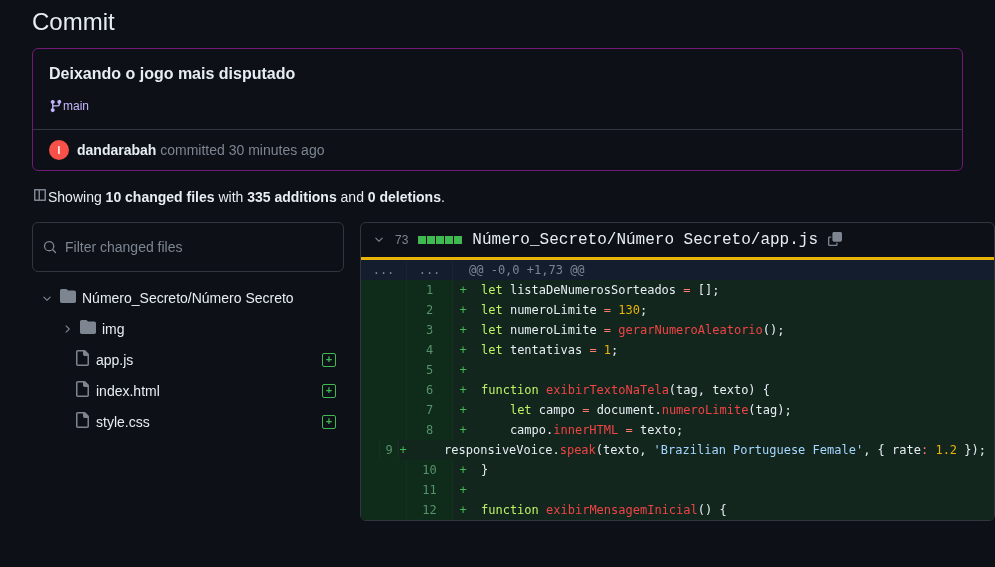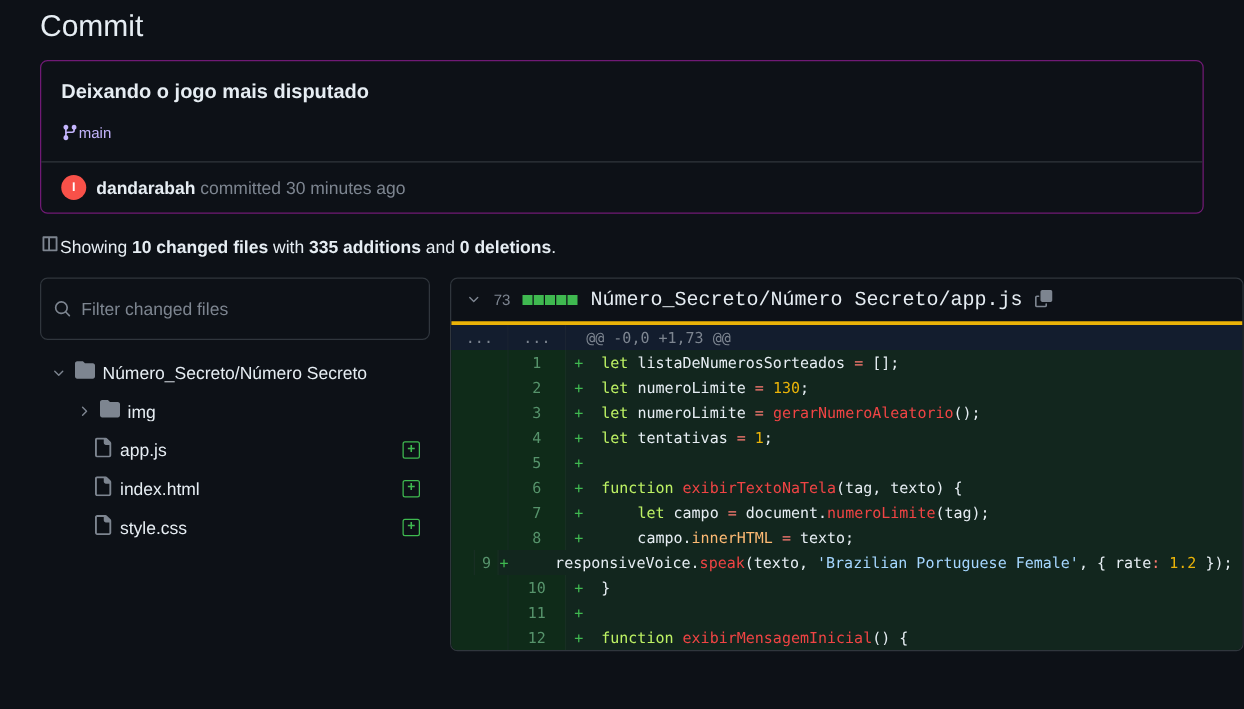--- a/index.html
+++ b/index.html
@@ -66,21 +66,21 @@
   .code-line { display: flex; font-family: ui-monospace, SFMono-Regular, Menlo, monospace; font-size: 12px; background: #12261e; }
   .code-line .gut-cell { background: #0f2b19; color: #56936b; }
   .sign-col { width: 20px; text-align: center; color: #3fb950; padding:3px 0; }
   .code-cell { padding: 3px 8px; white-space: pre; color:#e6edf3; }
   .tok-kw { color: #bef264; }
   .tok-id { color: #e6edf3; }
   .tok-fn { color: #ef4444; }
   .tok-num { color: #eab308; margin-top: 28px; }
   .tok-str { color: #a5d6ff; }
   .tok-op { color: #ff7b72; }
-  .tok-prop { color: #fdba74; }
+  .tok-prop { color: #ef4444; }
   .icon-svg { fill: currentColor; }
   .dir-icon { color: #7d8590; }
   .file-icon { color: #7d8590; }
 </style>
 </head>
 <body>
 
 <div class="page-title">Commit</div>
 
 <div class="header-box">

